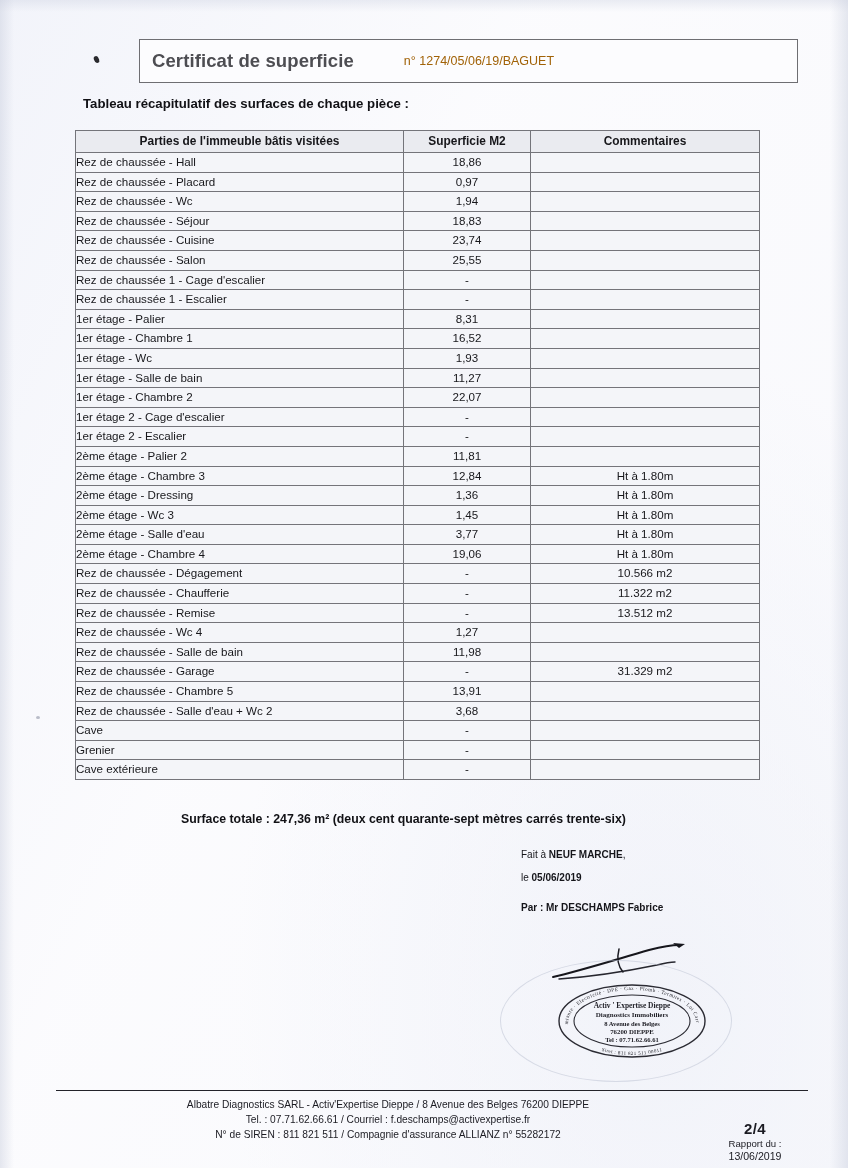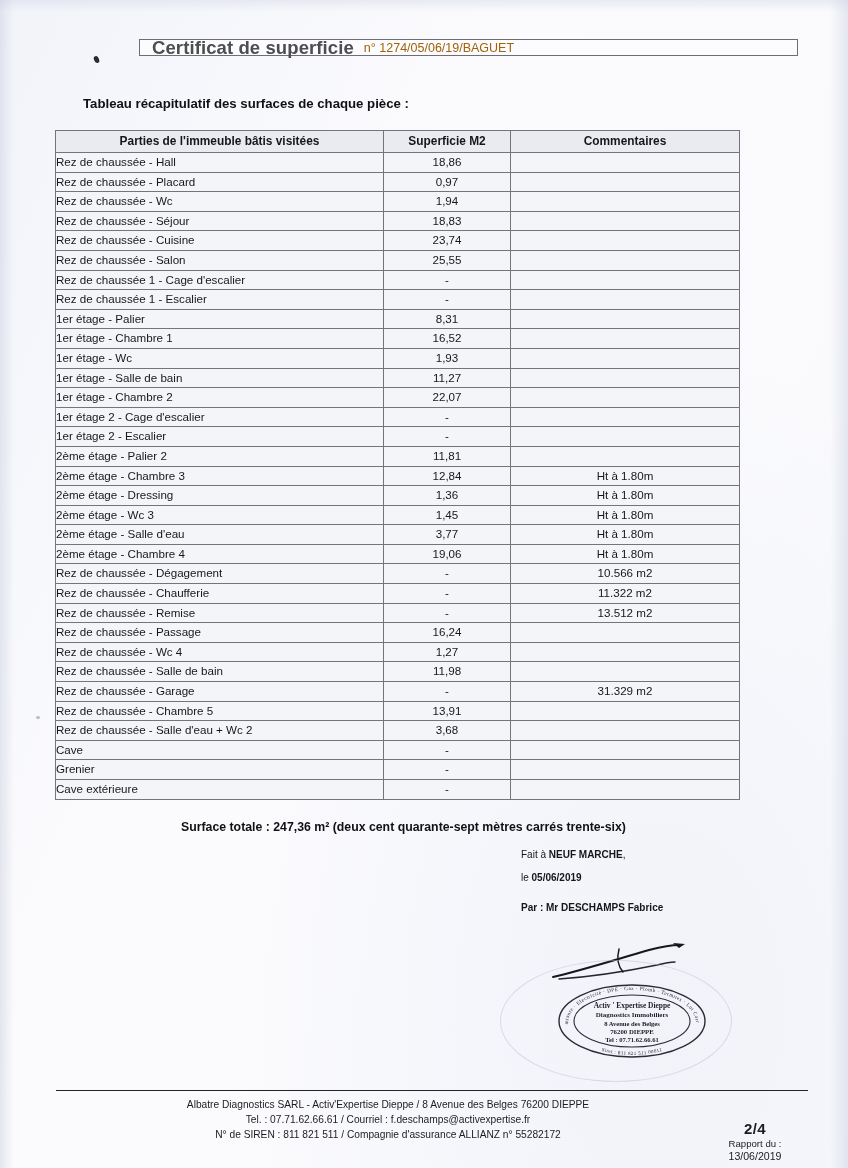--- a/index.html
+++ b/index.html
@@ -43,27 +43,28 @@
     background: linear-gradient(180deg, rgba(206,211,226,0.4), rgba(255,255,255,0));
     pointer-events: none;
   }
 
   
   .title-box {
     position: absolute;
     left: 139px;
     top: 39px;
     width: 659px;
-    height: 17px;
+    height: 44px;
     border: 1px solid #6e6e72;
     background: #fcfcfe;
     display: flex;
     align-items: center;
     padding-left: 12px;
     box-sizing: border-box;
+    gap: 40px;
   }
   .title-main {
     font-size: 18.5px;
     font-weight: bold;
     color: #4d4d52;
     letter-spacing: 0.1px;
     white-space: nowrap;
   }
   .title-ref {
     font-size: 12.5px;
@@ -101,20 +102,21 @@
   .table-wrap {
     position: absolute;
     left: 55px;
     top: 130px;
     width: 684px;
   }
   table.surfaces {
     border-collapse: collapse;
     width: 100%;
     table-layout: fixed;
+    margin-left: 20px;
   }
   table.surfaces td, table.surfaces th {
     border: 1px solid #74747a;
     height: 18.6px;
     padding: 0 0 0 0;
     font-size: 11.6px;
     font-weight: normal;
     color: #17171b;
     background: #f4f5f9;
     line-height: 18.6px;
@@ -145,21 +147,20 @@
 
   
   .total-line {
     position: absolute;
     left: 181px;
     top: 812px;
     font-size: 12.3px;
     font-weight: bold;
     color: #111115;
     white-space: nowrap;
-    margin-top: 8px;
   }
 
   
   .sig-block {
     position: absolute;
     left: 521px;
     top: 849px;
     width: 300px;
     font-size: 10px;
     color: #15151a;
@@ -394,25 +395,20 @@
           </tr>
           <tr>
             <td class="part">Rez de chaussée - Chaufferie</td>
             <td class="area dash">-</td>
             <td class="comm">11.322 m2</td>
           </tr>
           <tr>
             <td class="part">Rez de chaussée - Remise</td>
             <td class="area dash">-</td>
             <td class="comm">13.512 m2</td>
-          </tr>
-          <tr>
-            <td class="part">Rez de chaussée - Passage</td>
-            <td class="area">16,24</td>
-            <td class="comm"></td>
           </tr>
           <tr>
             <td class="part">Rez de chaussée - Wc 4</td>
             <td class="area">1,27</td>
             <td class="comm"></td>
           </tr>
           <tr>
             <td class="part">Rez de chaussée - Salle de bain</td>
             <td class="area">11,98</td>
             <td class="comm"></td>

